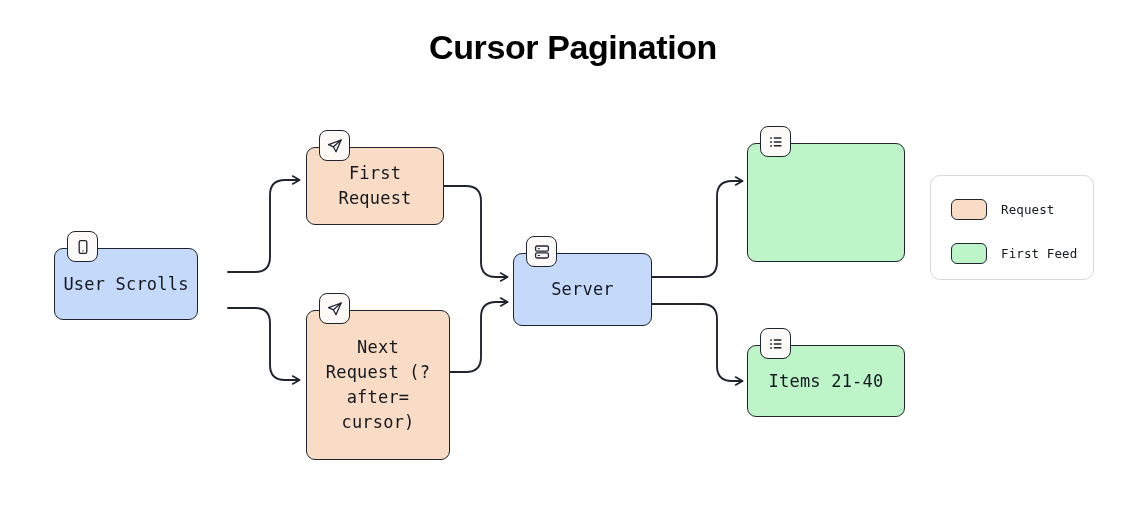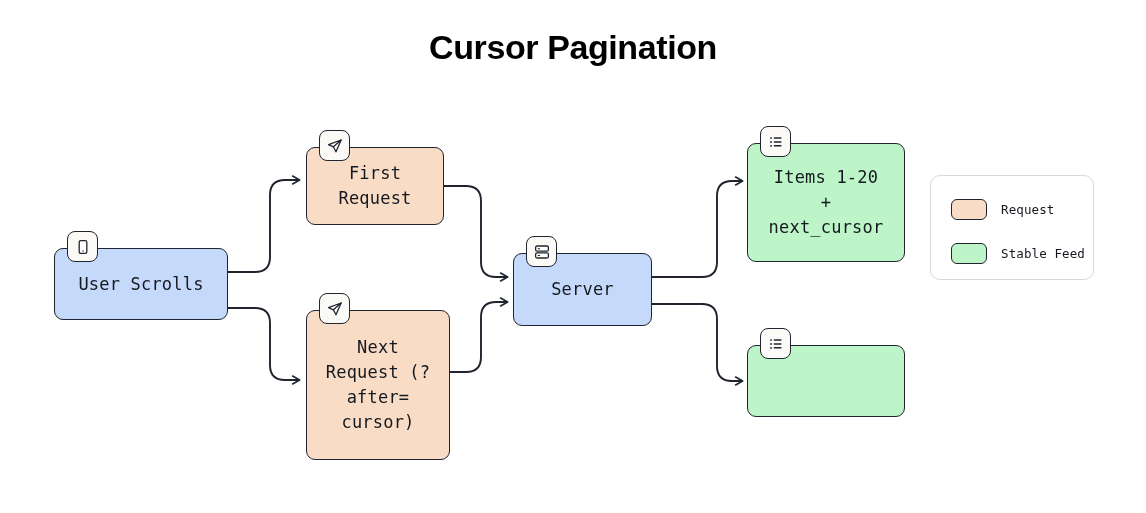--- a/index.html
+++ b/index.html
@@ -143,21 +143,21 @@
       <path d="M444,186 H466 Q481,186 481,201 V262 Q481,277 496,277 H507" marker-end="url(#arrowV)"></path>
 
       <path d="M450,372 H466 Q481,372 481,357 V317 Q481,302 496,302 H507" marker-end="url(#arrowV)"></path>
 
       <path d="M652,277 H702 Q717,277 717,262 V196 Q717,181 732,181 H742" marker-end="url(#arrowV)"></path>
 
       <path d="M652,304 H702 Q717,304 717,319 V366 Q717,381 732,381 H742" marker-end="url(#arrowV)"></path>
     </g>
   </svg>
 
-  <div class="node blue" style="left:54px; top:248px; width:174px; height:72px;justify-content:center;">
+  <div class="node blue" style="left:54px; top:248px; width:144px; height:72px;justify-content:center;">
     <span class="badge">
       <svg width="18" height="18" viewBox="0 0 18 18">
         <rect x="5.2" y="2.6" width="7.6" height="12.8" rx="1.6" fill="#ffffff" stroke="#20242e" stroke-width="1.3"></rect>
         <circle cx="9" cy="12.9" r="0.72" fill="#20242e"></circle>
       </svg>
     </span>
     <span>User Scrolls</span>
   </div>
 
   <div class="node peach" style="left:306px; top:147px; width:138px; height:78px;">
@@ -200,42 +200,40 @@
     <span class="badge">
       <svg width="18" height="18" viewBox="0 0 18 18">
         <circle cx="4.0" cy="5.1" r="0.95" fill="#20242e"></circle>
         <circle cx="4.0" cy="9.0" r="0.95" fill="#20242e"></circle>
         <circle cx="4.0" cy="12.9" r="0.95" fill="#20242e"></circle>
         <rect x="6.6" y="4.3" width="8.0" height="1.5" rx="0.75" fill="#20242e"></rect>
         <rect x="6.6" y="8.2" width="8.0" height="1.5" rx="0.75" fill="#20242e"></rect>
         <rect x="6.6" y="12.1" width="8.0" height="1.5" rx="0.75" fill="#20242e"></rect>
       </svg>
     </span>
-    <span>Items 1-20
-+
-next_cursor</span>
   </div>
 
   <div class="node green" style="left:747px; top:345px; width:158px; height:72px;">
     <span class="badge">
       <svg width="18" height="18" viewBox="0 0 18 18">
         <circle cx="4.0" cy="5.1" r="0.95" fill="#20242e"></circle>
         <circle cx="4.0" cy="9.0" r="0.95" fill="#20242e"></circle>
         <circle cx="4.0" cy="12.9" r="0.95" fill="#20242e"></circle>
         <rect x="6.6" y="4.3" width="8.0" height="1.5" rx="0.75" fill="#20242e"></rect>
         <rect x="6.6" y="8.2" width="8.0" height="1.5" rx="0.75" fill="#20242e"></rect>
         <rect x="6.6" y="12.1" width="8.0" height="1.5" rx="0.75" fill="#20242e"></rect>
       </svg>
     </span>
+    <span>Items 21-40</span>
   </div>
 
   <div id="legend">
     <div class="legend-row">
       <span class="legend-swatch" style="background:#f8dcc6;"></span>
       <span class="legend-label">Request</span>
     </div>
     <div class="legend-row">
       <span class="legend-swatch" style="background:#bdf5c8;"></span>
-      <span class="legend-label">Stable Feed</span>
+      <span class="legend-label">First Feed</span>
     </div>
   </div>
 
 </div>
 
 </body></html>

